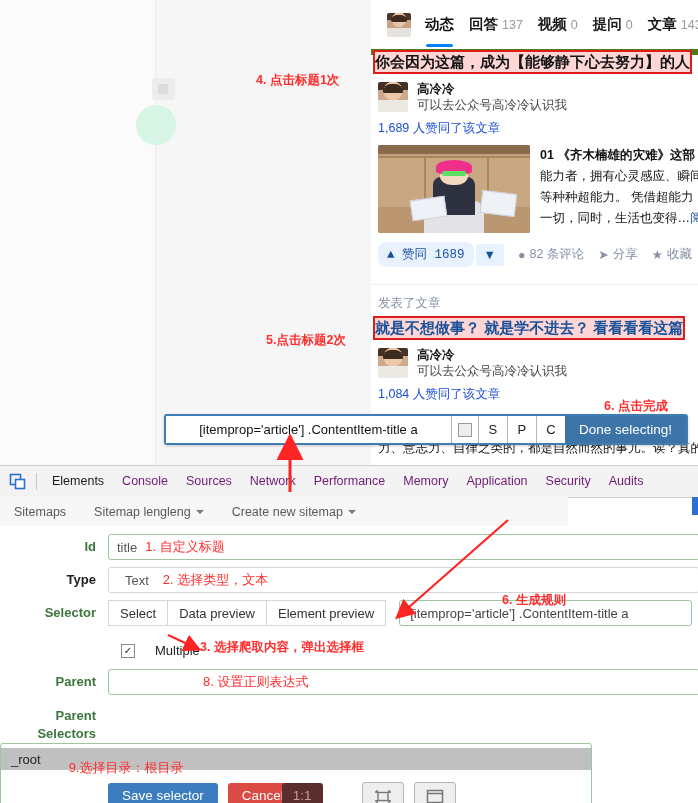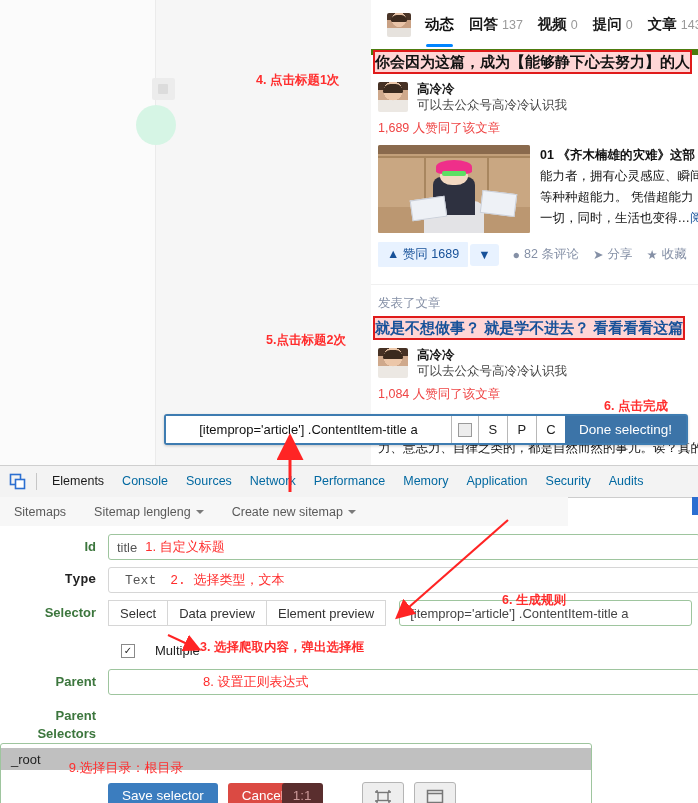--- a/index.html
+++ b/index.html
@@ -92,21 +92,21 @@
       radial-gradient(circle at 50% 30%, #ecc7a9 0 36%, rgba(0,0,0,0) 37%),
       linear-gradient(#463124 0 28%, #cfa98c 28% 60%, #ece8e3 60% 100%);
     position:relative;overflow:hidden;
   }
   .author-av:after{
     content:"";position:absolute;left:5px;top:2px;width:20px;height:9px;
     background:#3b2a1e;border-radius:10px 10px 2px 2px;
   }
   .author-name{font-size:12.5px;font-weight:bold;color:#1a1a1a;line-height:15px;}
   .author-bio{font-size:12.5px;color:#444;line-height:17px;}
-  .vote-line{font-size:12.5px;color:#ef4444;padding:6px 0 0 7px;}
+  .vote-line{font-size:12.5px;color:#1d4ed8;padding:6px 0 0 7px;}
   .art-body{display:flex;padding:8px 0 0 7px;}
   .art-thumb{
     width:152px;height:88px;flex:none;border-radius:2px;overflow:hidden;
     position:relative;background:#b99b77;
   }
   .art-thumb .sofa{position:absolute;inset:0;
     background:linear-gradient(#8a6a4d 0 10%, #c3a07a 10% 100%);}
   .art-thumb .cush{position:absolute;left:0;top:12%;width:100%;height:58%;
     background:#c9a782;border-top:2px solid #a8865f;}
   .art-thumb .cushdiv{position:absolute;top:12%;height:58%;width:2px;background:#a8865f;}
@@ -124,22 +124,22 @@
   .art-thumb .paper1{position:absolute;left:22%;top:60%;width:22%;height:22%;
     background:#eef1f6;transform:rotate(-8deg);border:1px solid #c9ced8;}
   .art-thumb .paper2{position:absolute;left:68%;top:53%;width:22%;height:24%;
     background:#eef1f6;transform:rotate(7deg);border:1px solid #c9ced8;}
   .art-text{padding-left:10px;font-size:12.5px;color:#121212;line-height:21px;
     overflow:hidden;white-space:nowrap;}
   .art-text b{font-weight:bold;}
   .art-text .more{color:#175199;}
   .act-row{display:flex;align-items:center;padding:9px 0 0 7px;font-size:12.5px;color:#8590a6;}
   .vote-btn{
-    background:#e8f2ff;color:#175199;border-radius:1px;padding:4px 9px;
-    display:flex;align-items:center;gap:4px;cursor:pointer;
+    background:#e8f2ff;color:#175199;border-radius:8px;padding:4px 9px;
+    display:flex;align-items:center;gap:4px;cursor:pointer;font-family:Liberation Mono, monospace;
   }
   .vote-caret{
     background:#e8f2ff;color:#175199;border-radius:3px;padding:4px 8px;margin-left:2px;cursor:pointer;
   }
   .act-item{margin-left:14px;display:flex;align-items:center;gap:4px;cursor:pointer;}
 
   
   .feed2{position:absolute;left:371px;top:289px;width:327px;}
   .feed-sep{position:absolute;left:371px;top:284px;width:327px;height:1px;background:#f0f0f0;}
   .posted{font-size:12.5px;color:#8590a6;padding:6px 0 3px 7px;}
@@ -194,21 +194,21 @@
   .dt-tabbar{
     position:absolute;left:0;top:0;width:698px;height:31px;
     background:#f3f3f3;border-bottom:1px solid #cdcdcd;display:flex;align-items:center;
   }
   .dt-inspect{
     width:34px;height:31px;display:flex;align-items:center;justify-content:center;cursor:pointer;
   }
   .dt-inspect svg{display:block;}
   .dt-divider{width:1px;height:17px;background:#c6c6c6;margin:0 6px 0 2px;}
   .dt-tab{
-    font-size:12.5px;color:#0369a1;padding:0 9px;line-height:31px;white-space:nowrap;cursor:pointer;
+    font-size:12.5px;color:#701a75;padding:0 9px;line-height:31px;white-space:nowrap;cursor:pointer;
   }
   .dt-tab.sel{color:#1a1a1a;}
 
   .ws-bar{
     position:absolute;left:0;top:31px;width:568px;height:29px;
     background:#f7f7f7;border-bottom:1px solid #e2e2e2;display:flex;align-items:center;
   }
   .ws-item{font-size:12.5px;color:#5a5a5a;padding:0 14px;white-space:nowrap;cursor:pointer;}
   .caret-d{
     display:inline-block;width:0;height:0;margin-left:5px;vertical-align:2px;
@@ -425,21 +425,21 @@
     <div class="f-row" style="top:8px;">
       <div class="f-label">Id</div>
       <div class="f-ctl" style="padding-right:0;">
         <div class="f-input" style="width:592px;">
           <span class="f-val">title</span>
           <span class="anno-in">1. 自定义标题</span>
         </div>
       </div>
     </div>
 
-    <div class="f-row" style="top:41px;font-family:Liberation Mono, monospace;">
+    <div class="f-row" style="top:41px;">
       <div class="f-label dark">Type</div>
       <div class="f-ctl">
         <div class="f-input plain" style="width:592px;padding-left:16px;">
           <span class="f-val">Text</span>
           <span class="anno-in" style="margin-left:14px;">2. 选择类型，文本</span>
         </div>
       </div>
     </div>
 
     <div class="f-row" style="top:74px;">

